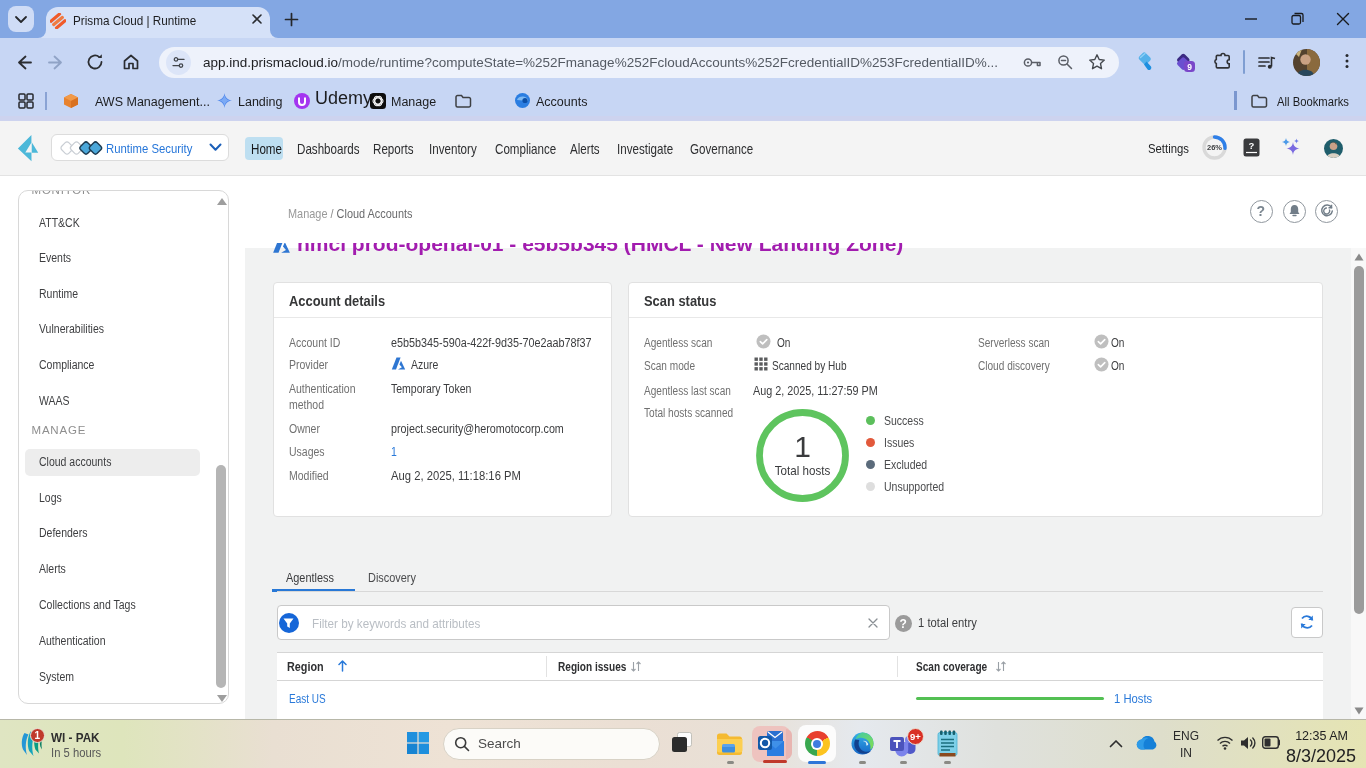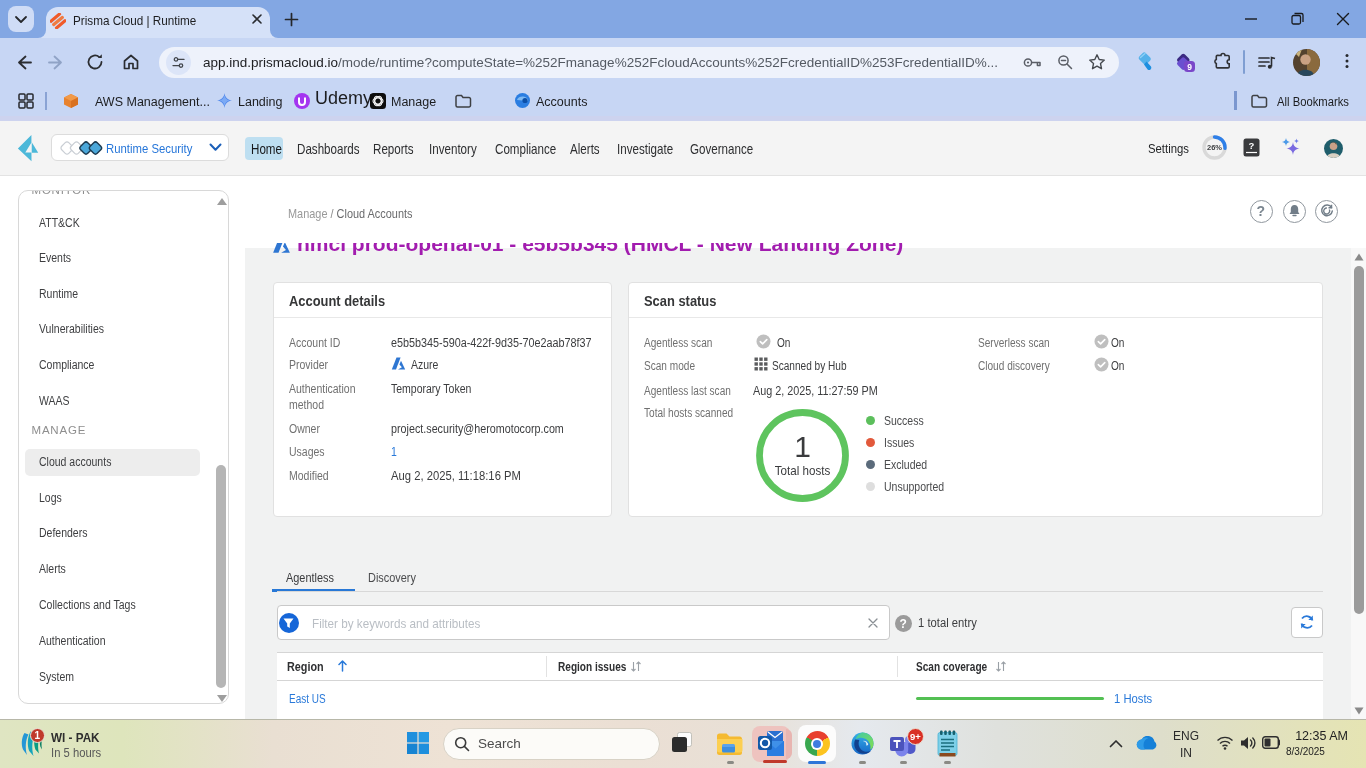--- a/index.html
+++ b/index.html
@@ -563,14 +563,14 @@
   <svg class="abs" style="left:1240px;top:15px;" width="17" height="16" viewBox="0 0 17 16">
       <path d="M1 5.5 H4 L8 2 V14 L4 10.5 H1 Z" fill="#2e2e2e"></path>
       <path d="M10.5 5 a4 4 0 0 1 0 6 M12.8 3 a7 7 0 0 1 0 10" stroke="#2e2e2e" stroke-width="1.4" fill="none" stroke-linecap="round"></path>
     </svg>
   <svg class="abs" style="left:1262px;top:16px;" width="19" height="13" viewBox="0 0 19 13">
       <rect x="0.7" y="0.7" width="15.6" height="11.6" rx="2.5" fill="none" stroke="#2e2e2e" stroke-width="1.4"></rect>
       <path d="M17 4.5 v4" stroke="#2e2e2e" stroke-width="2" stroke-linecap="round"></path>
       <rect x="2.5" y="2.5" width="6" height="8" rx="1" fill="#2e2e2e"></rect>
     </svg>
   <div class="abs" style="left:1286px;top:9px;width:62px;text-align:right;font-size:12.5px;color:#222;">12:35 AM</div>
-  <div class="abs" style="left:1286px;top:26px;width:62px;text-align:left;font-size:10px;color:#222;">8/3/2025</div>
+  <div class="abs" style="left:1286px;top:26px;width:62px;text-align:left;font-size:18px;color:#222;">8/3/2025</div>
 </div>
 
 </body></html>

